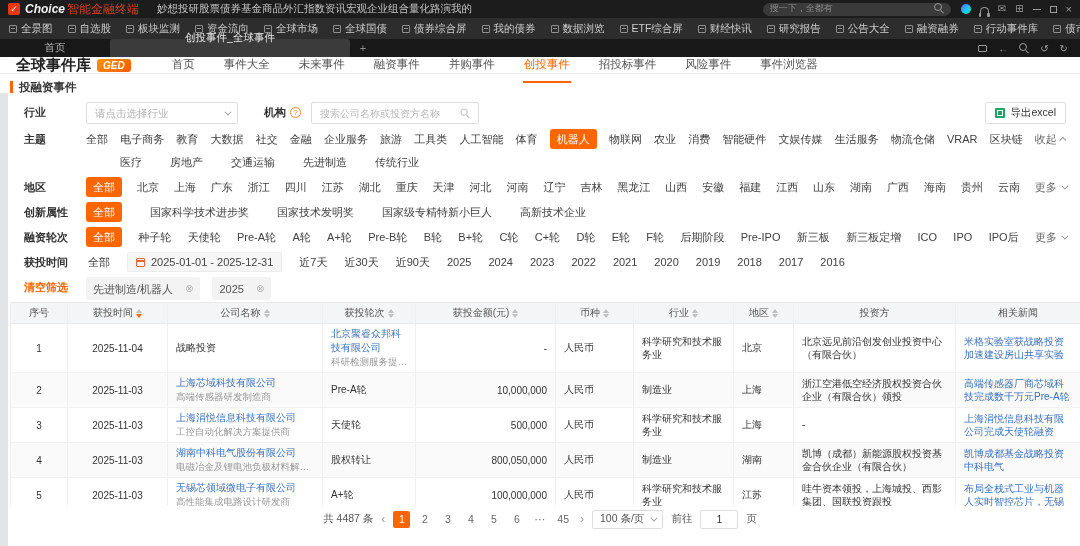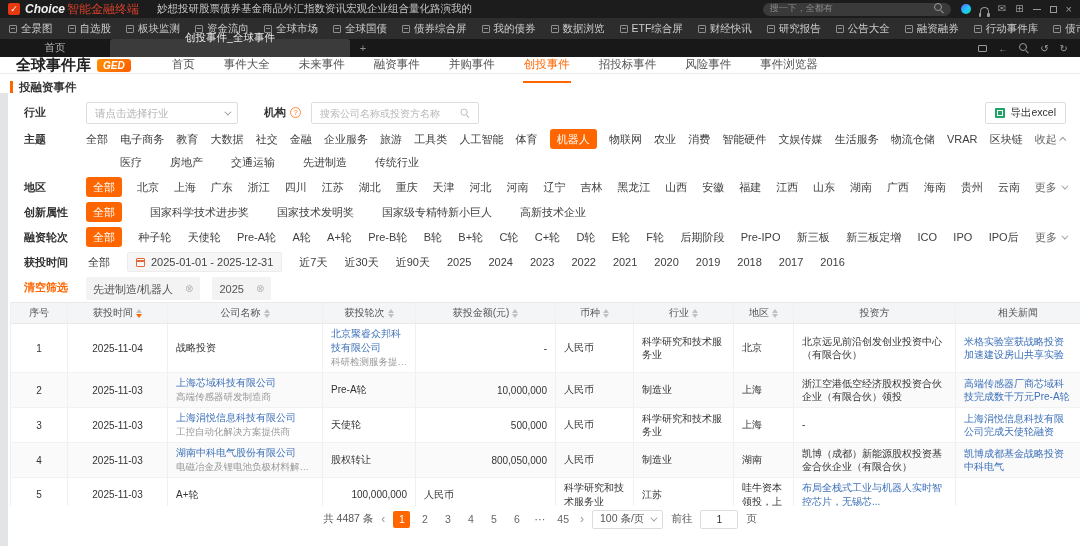--- a/index.html
+++ b/index.html
@@ -563,20 +563,24 @@
               <span class="wrap2">凯博（成都）新能源股权投资基金合伙企业（有限合伙）</span>
             </div>
             <div class="td">
               <span class="wrap2 lnk">凯博成都基金战略投资中科电气</span>
             </div>
           </div>
 
           <div class="tgrid tr">
             <div class="td center">5</div>
             <div class="td center">2025-11-03</div>
+            <div class="td col">
+              <span class="lnk">无锡芯领域微电子有限公司</span>
+              <span class="cdesc">高性能集成电路设计研发商</span>
+            </div>
             <div class="td">A+轮</div>
             <div class="td right">100,000,000</div>
             <div class="td">人民币</div>
             <div class="td">
               <span class="wrap2">科学研究和技术服务业</span>
             </div>
             <div class="td">江苏</div>
             <div class="td">
               <span class="wrap2">哇牛资本领投，上海城投、西影集团、国联投资跟投</span>
             </div>

